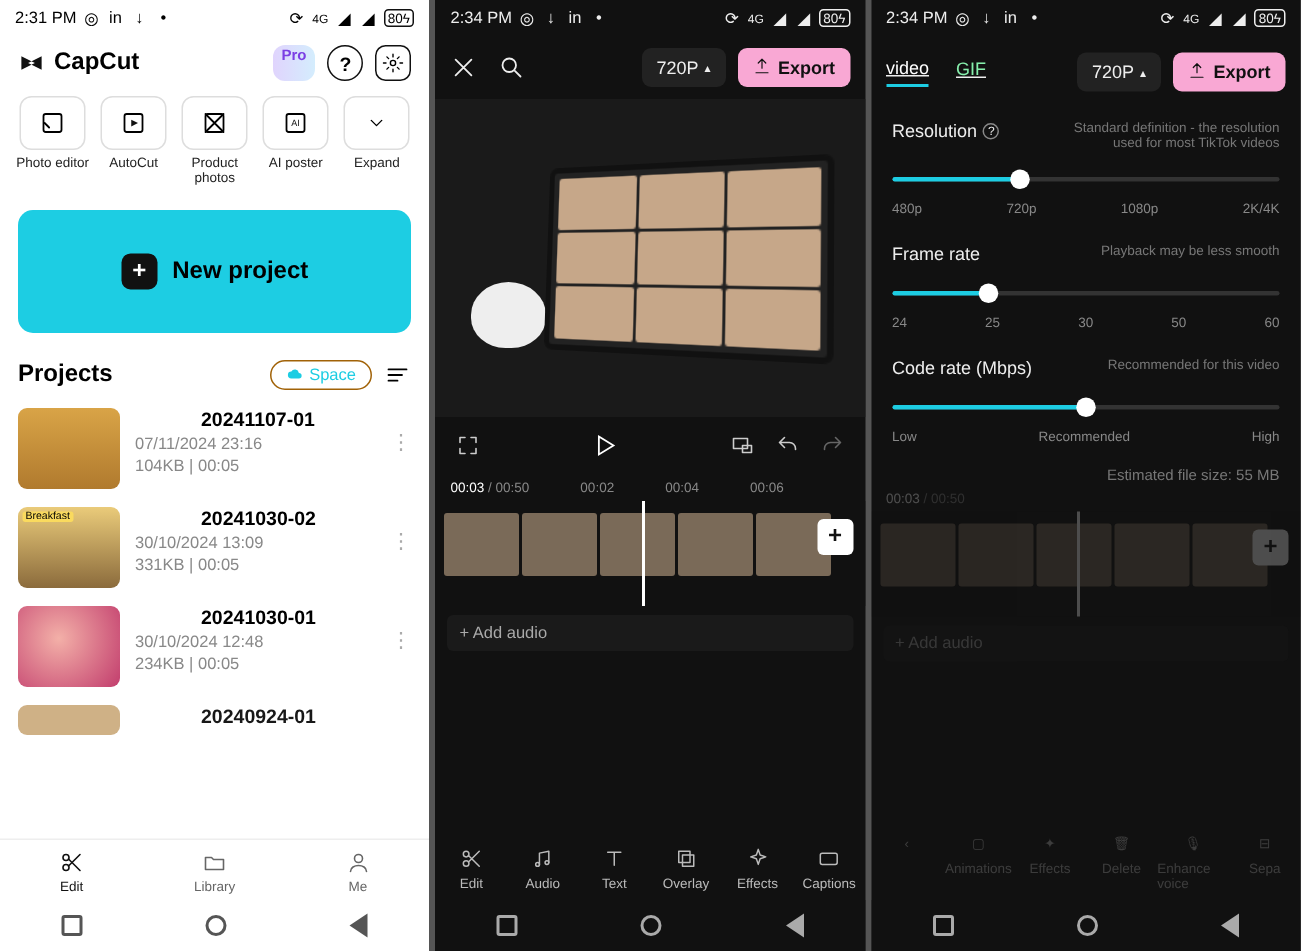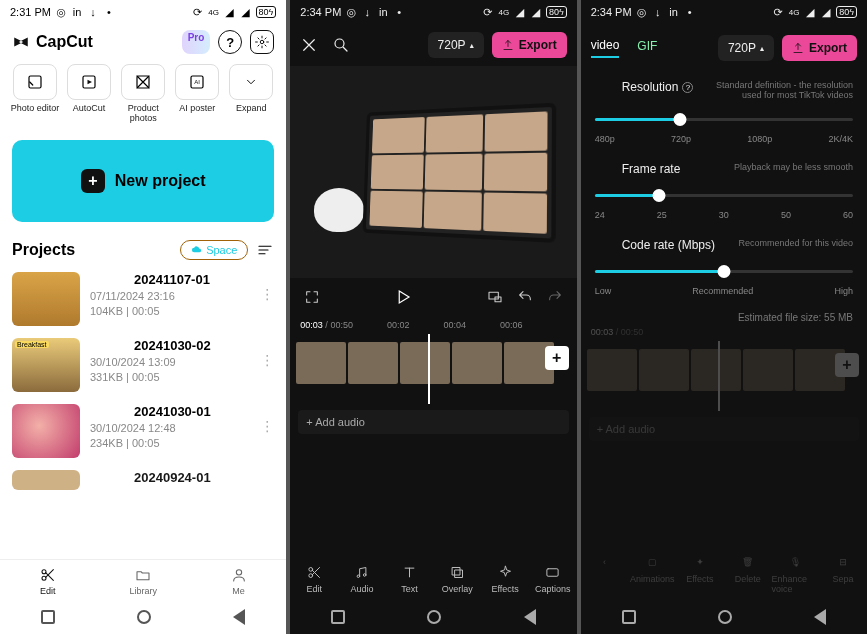--- a/index.html
+++ b/index.html
@@ -53,21 +53,21 @@
   .sys-nav .cir { width: 14px; height: 14px; border: 2px solid #555; border-radius: 50%; }
   .sys-nav .tri { width: 0; height: 0; border-top: 8px solid transparent; border-bottom: 8px solid transparent; border-right: 12px solid #555; }
   .sys-nav.dark .sq, .sys-nav.dark .cir { border-color: #aaa; }
   .sys-nav.dark .tri { border-right-color: #aaa; }
 
   
   .edit-top { display: flex; align-items: center; justify-content: space-between; padding: 6px 10px; height: 42px; }
   .edit-top .left2 { display: flex; gap: 14px; align-items: center; }
   .edit-top .right2 { display: flex; gap: 8px; align-items: center; }
   .quality-btn { background: #222; color: #eee; font-size: 12px; padding: 6px 10px; border-radius: 6px; display: flex; align-items: center; gap: 4px; }
-  .export-btn { background: #ec4899; color: #111; font-size: 12px; font-weight: 600; padding: 6px 10px; border-radius: 6px; display: flex; align-items: center; gap: 5px; }
+  .export-btn { background: #f9a8d4; color: #111; font-size: 12px; font-weight: 600; padding: 6px 10px; border-radius: 6px; display: flex; gap: 5px; }
 
   .preview { width: 100%; height: 212px; background: #1a1a1a; display: flex; align-items: center; justify-content: center; position: relative; }
   .laptop { width: 200px; height: 130px; background: #222; border: 4px solid #111; border-radius: 6px; transform: perspective(400px) rotateY(-18deg) rotateX(4deg); display: grid; grid-template-columns: repeat(3,1fr); grid-template-rows: repeat(3,1fr); gap: 2px; padding: 4px; position: relative; left: 20px; }
   .laptop > div { background: #c6a789; border-radius: 2px; }
   .mug { position: absolute; left: 24px; bottom: 46px; width: 50px; height: 44px; background: #eee; border-radius: 50% 50% 46% 46%; }
 
   .play-row { display: flex; align-items: center; justify-content: space-between; padding: 10px 14px; }
   .play-row .ctr-btn { color: #ccc; font-size: 14px; }
   .play-row .play { color: #fff; font-size: 18px; }
   .play-row .group { display: flex; gap: 14px; align-items: center; }
@@ -86,21 +86,21 @@
   .edit-nav { display: flex; padding: 10px 0 6px; }
   .en-item { flex: 1; display: flex; flex-direction: column; align-items: center; gap: 4px; font-size: 9px; color: #bbb; }
   .en-ico { height: 16px; width: 16px; display: flex; align-items: center; justify-content: center; }
 
   
   .export-tabs { display: flex; gap: 18px; padding: 0 14px; height: 40px; align-items: center; }
   .export-tabs .tab { font-size: 12px; color: #86efac; padding-bottom: 4px; }
   .export-tabs .tab.active { color: #fff; border-bottom: 2px solid #1dcde3; }
 
   .setting { padding: 12px 14px 6px; }
-  .setting-hdr { display: flex; justify-content: space-between; align-items: flex-start; margin-bottom: 10px; margin-left: 27px; }
+  .setting-hdr { display: flex; justify-content: space-between; align-items: flex-start; margin-bottom: 10px; }
   .setting-hdr .title { font-size: 12px; color: #eee; display: flex; align-items: center; gap: 4px; }
   .setting-hdr .hint { font-size: 9px; color: #777; text-align: right; max-width: 150px; }
   .slider { position: relative; height: 18px; }
   .slider-track { position: absolute; top: 8px; left: 0; right: 0; height: 3px; background: #333; border-radius: 2px; }
   .slider-fill { position: absolute; top: 8px; left: 0; height: 3px; background: #1dcde3; border-radius: 2px; }
   .slider-thumb { position: absolute; top: 3px; width: 13px; height: 13px; background: #fff; border-radius: 50%; transform: translateX(-50%); }
   .slider-ticks { display: flex; justify-content: space-between; font-size: 9px; color: #888; margin-top: 6px; }
 
   .est-size { font-size: 10px; color: #777; text-align: right; padding-right: 14px; margin-top: 10px; }
   .dim-section { position: relative; }
@@ -483,21 +483,21 @@
     <div class="right">
       <span class="ico">⟳</span>
       <span class="ico" style="font-size:8px;">4G</span>
       <span class="ico">◢</span>
       <span class="ico">◢</span>
       <span style="font-size:9px;border:1px solid #eee;border-radius:3px;padding:0 2px;"><span>80</span>ϟ</span>
     </div>
   </div>
 
   <div style="display:flex;align-items:center;justify-content:space-between;padding:4px 10px 0;">
-    <div class="export-tabs" style="padding:0;">
+    <div class="export-tabs" style="padding:0;text-decoration:underline;">
       <span class="tab active">video</span>
       <span class="tab">GIF</span>
     </div>
     <div style="display:flex;gap:8px;">
       <span class="quality-btn">
           <span>720P</span> 
           <span style="font-size:8px;">▴</span>
         </span>
       <span class="export-btn">
         <svg width="12" height="12" viewBox="0 0 24 24">

